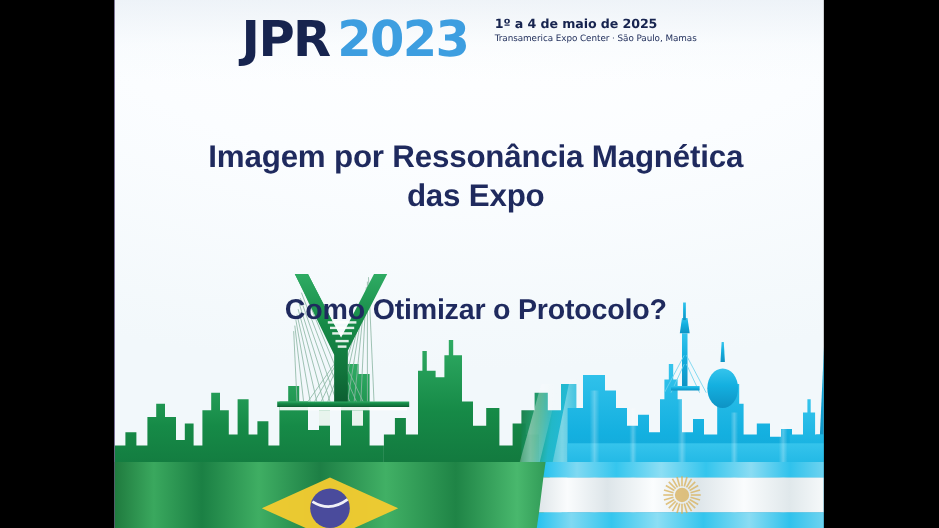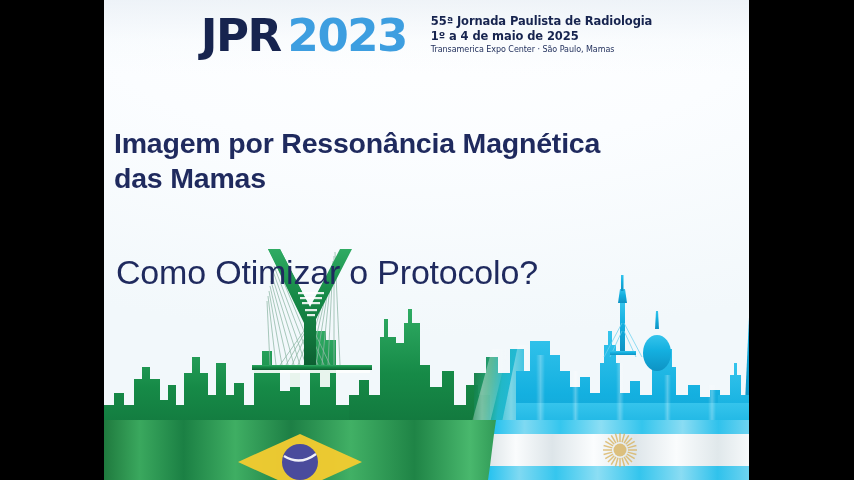--- a/index.html
+++ b/index.html
@@ -119,42 +119,42 @@
     font-weight: normal;
     letter-spacing: -0.05px;
     line-height: 1.5;
     white-space: nowrap;
     color: #22305c;
   }
 
   
   #headings {
     position: absolute;
-    left: 0; right: 0;
+    left: 12px; right: 0;
     top: 126px;
     z-index: 12;
-    text-align: left;
+    text-align: center;
     color: #1f2a5e;
   }
   #talk-title {
     font-family: "Liberation Sans", sans-serif;
     font-weight: bold;
     font-size: 28.5px;
     line-height: 1.22;
     letter-spacing: -0.2px;
     margin: 0;
     padding: 0 10px;
   }
   #talk-subtitle {
     font-family: "Liberation Sans", sans-serif;
-    font-weight: normal;
-    font-size: 34px;
+    font-weight: bold;
+    font-size: 26px;
     line-height: 1.2;
     letter-spacing: -0.2px;
-    margin: 2px;
+    margin: 16px;
     padding: 54px 10px 0 10px;
   }
 
   
   #artwork {
     position: absolute;
     left: 0;
     bottom: 0;
     width: 645px;
     height: 235px;
@@ -183,31 +183,30 @@
   <div id="slide">
 
     <div id="logo-lockup">
       <div class="logo-inner">
         <div id="logo-wordmark">
           <span class="wordmark-jpr">JPR</span>
           <span class="wordmark-year">2023</span>
         </div>
         <div class="logo-divider"></div>
         <div id="logo-eventinfo">
-          <div class="event-line1">55ª Jornada Paulista de Radiologia</div>
           <div class="event-line2">1º a 4 de maio de 2025</div>
           <div class="event-line3">Transamerica Expo Center · São Paulo, Mamas</div>
         </div>
       </div>
     </div>
 
     <div id="headings">
       <h1 id="talk-title">
         <span>Imagem por Ressonância Magnética</span><br>
-        <span>das Mamas</span>
+        <span>das Expo</span>
       </h1>
       <h2 id="talk-subtitle">Como Otimizar o Protocolo?</h2>
     </div>
 
     <div id="artwork">
       <svg viewBox="0 0 645 235" preserveAspectRatio="none">
         <defs>
           <linearGradient id="gradGreen" x1="0" y1="0" x2="0" y2="1">
             <stop offset="0%" stop-color="#2fab63"></stop>
             <stop offset="38%" stop-color="#168a47"></stop>

